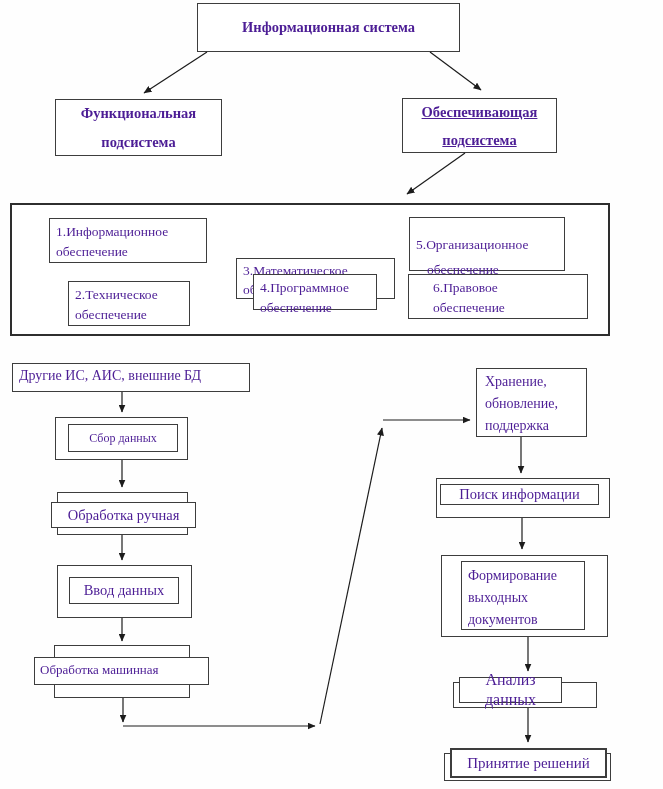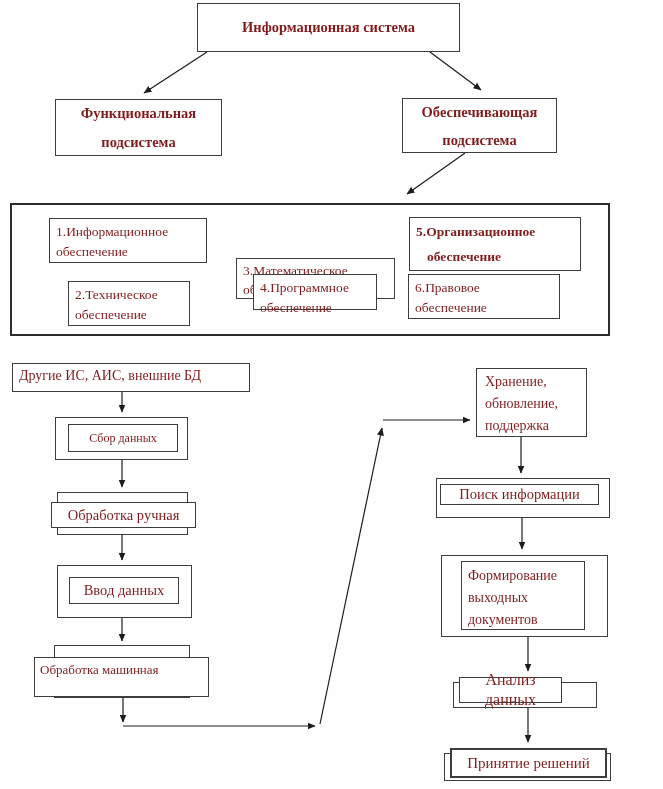--- a/index.html
+++ b/index.html
@@ -1,19 +1,19 @@
 <!DOCTYPE html>
 <html><head>
 <meta charset="utf-8">
 <style>
   html,body{margin:0;padding:0;background:#ffffff;}
   #stage{
     position:relative;width:663px;height:789px;background:#fefefe;
     font-family:"Liberation Serif","DejaVu Serif",serif;
-    color:#7f1d1d;overflow:hidden;
+    color:#4c1d95;overflow:hidden;
   }
   .box{
     position:absolute;box-sizing:border-box;background:#ffffff;
     border:1.5px solid #3d3d3d;font-size:14px;line-height:1.25;
   }
   .bold{font-weight:bold;}
   .center{display:flex;align-items:center;justify-content:center;text-align:center;}
   .container-frame{border:2px solid #2e2e2e;background:#ffffff;}
   svg.arrows{position:absolute;left:0;top:0;width:663px;height:789px;pointer-events:none;}
   .line-block span{display:block;}
@@ -27,21 +27,21 @@
     <span>Информационная система</span>
   </div>
 
   <div class="box bold center line-block" style="left:55px;top:99px;width:167px;height:57px;font-size:14.5px;line-height:29px;">
     <div>
       <span>Функциональная</span>
       <span>подсистема</span>
     </div>
   </div>
 
-  <div class="box bold center line-block" style="left:402px;top:98px;width:155px;height:55px;font-size:14.5px;line-height:28px;">
+  <div class="box bold center line-block" style="left:402px;top:98px;width:155px;height:55px;font-size:14.5px;line-height:28px;text-decoration:underline;">
     <div>
       <span>Обеспечивающая</span>
       <span>подсистема</span>
     </div>
   </div>
 
   <div class="box container-frame" style="left:10px;top:203px;width:600px;height:133px;"></div>
 
   <div class="box line-block" style="left:49px;top:218px;width:158px;height:45px;font-size:13.5px;padding:3px 0 0 6px;line-height:20px;">
     <span>1.Информационное</span>
@@ -56,26 +56,26 @@
   <div class="box line-block" style="left:236px;top:217px;width:159px;height:41px;font-size:13.5px;padding:2px 0 0 6px;line-height:19px;margin-top:41px;">
     <span>3.Математическое</span>
     <span>обеспечение</span>
   </div>
 
   <div class="box line-block" style="left:253px;top:274px;width:124px;height:36px;font-size:13.5px;padding:3px 0 0 6px;line-height:20px;">
     <span>4.Программное</span>
     <span>обеспечение</span>
   </div>
 
-  <div class="box line-block" style="left:409px;top:217px;width:172px;height:54px;font-size:13.5px;padding:1px 0 0 6px;line-height:25px;font-weight:bold;">
+  <div class="box line-block" style="left:409px;top:217px;width:156px;height:54px;font-size:13.5px;padding:14px 0 0 6px;line-height:25px;">
     <span>5.Организационное</span>
     <span style="padding-left:11px;">обеспечение</span>
   </div>
 
-  <div class="box line-block" style="left:408px;top:274px;width:152px;height:45px;font-size:13.5px;padding:3px 0 0 6px;line-height:20px;">
+  <div class="box line-block" style="left:408px;top:274px;width:180px;height:45px;font-size:13.5px;padding:3px 0 0 24px;line-height:20px;">
     <span>6.Правовое</span>
     <span>обеспечение</span>
   </div>
 
   <div class="box" style="left:12px;top:363px;width:238px;height:29px;padding:3px 0 0 6px;">
     <span>Другие ИС, АИС, внешние БД</span>
   </div>
 
   <div class="box" style="left:55px;top:417px;width:133px;height:43px;"></div>
   <div class="box center" style="left:68px;top:424px;width:110px;height:28px;font-size:12px;">
@@ -86,21 +86,21 @@
   <div class="box center" style="left:51px;top:502px;width:145px;height:26px;font-size:14.5px;">
     <span>Обработка ручная</span>
   </div>
 
   <div class="box" style="left:57px;top:565px;width:135px;height:53px;"></div>
   <div class="box center" style="left:69px;top:577px;width:110px;height:27px;font-size:14.5px;">
     <span>Ввод данных</span>
   </div>
 
   <div class="box" style="left:54px;top:645px;width:136px;height:53px;"></div>
-  <div class="box" style="left:34px;top:657px;width:175px;height:40px;font-size:13px;padding:4px 2px 0 5px;">
+  <div class="box" style="left:34px;top:657px;width:175px;height:28px;font-size:13px;padding:4px 2px 0 5px;">
     <span>Обработка машинная</span>
   </div>
 
   <div class="box line-block" style="left:476px;top:368px;width:111px;height:69px;padding:2px 0 0 8px;line-height:22px;">
     <span>Хранение,</span>
     <span>обновление,</span>
     <span>поддержка</span>
   </div>
 
   <div class="box" style="left:436px;top:478px;width:174px;height:40px;"></div>

